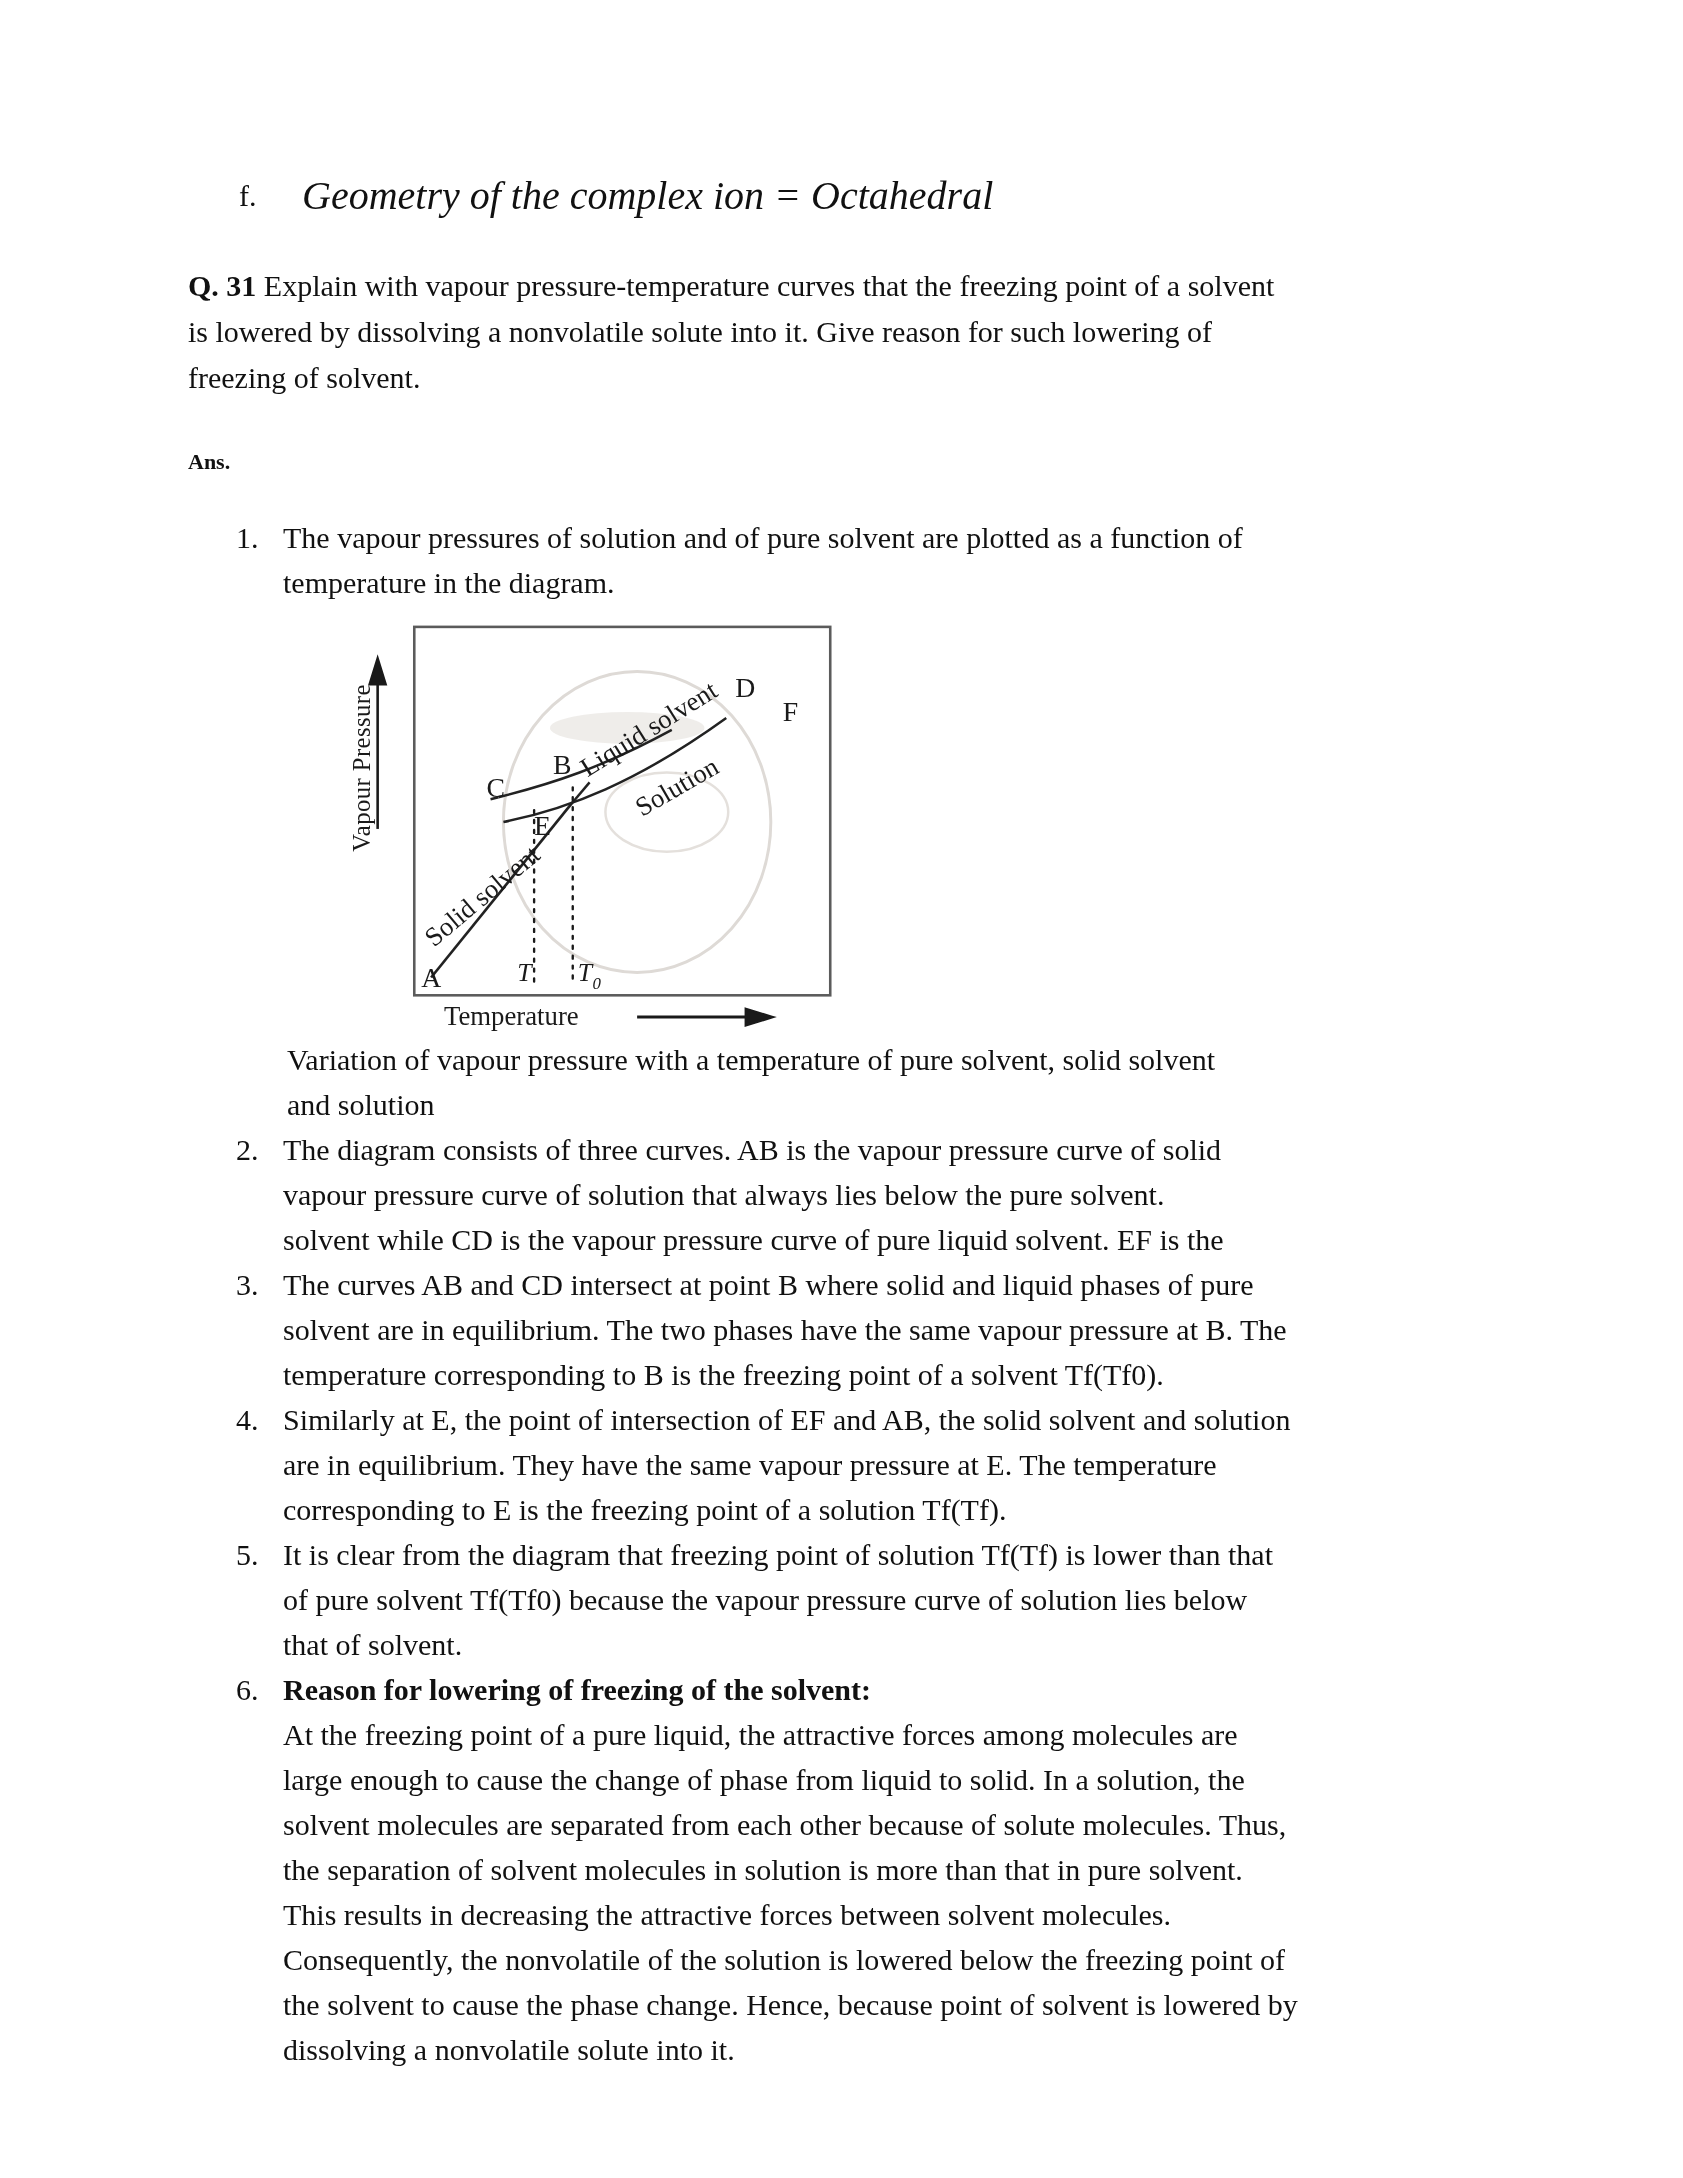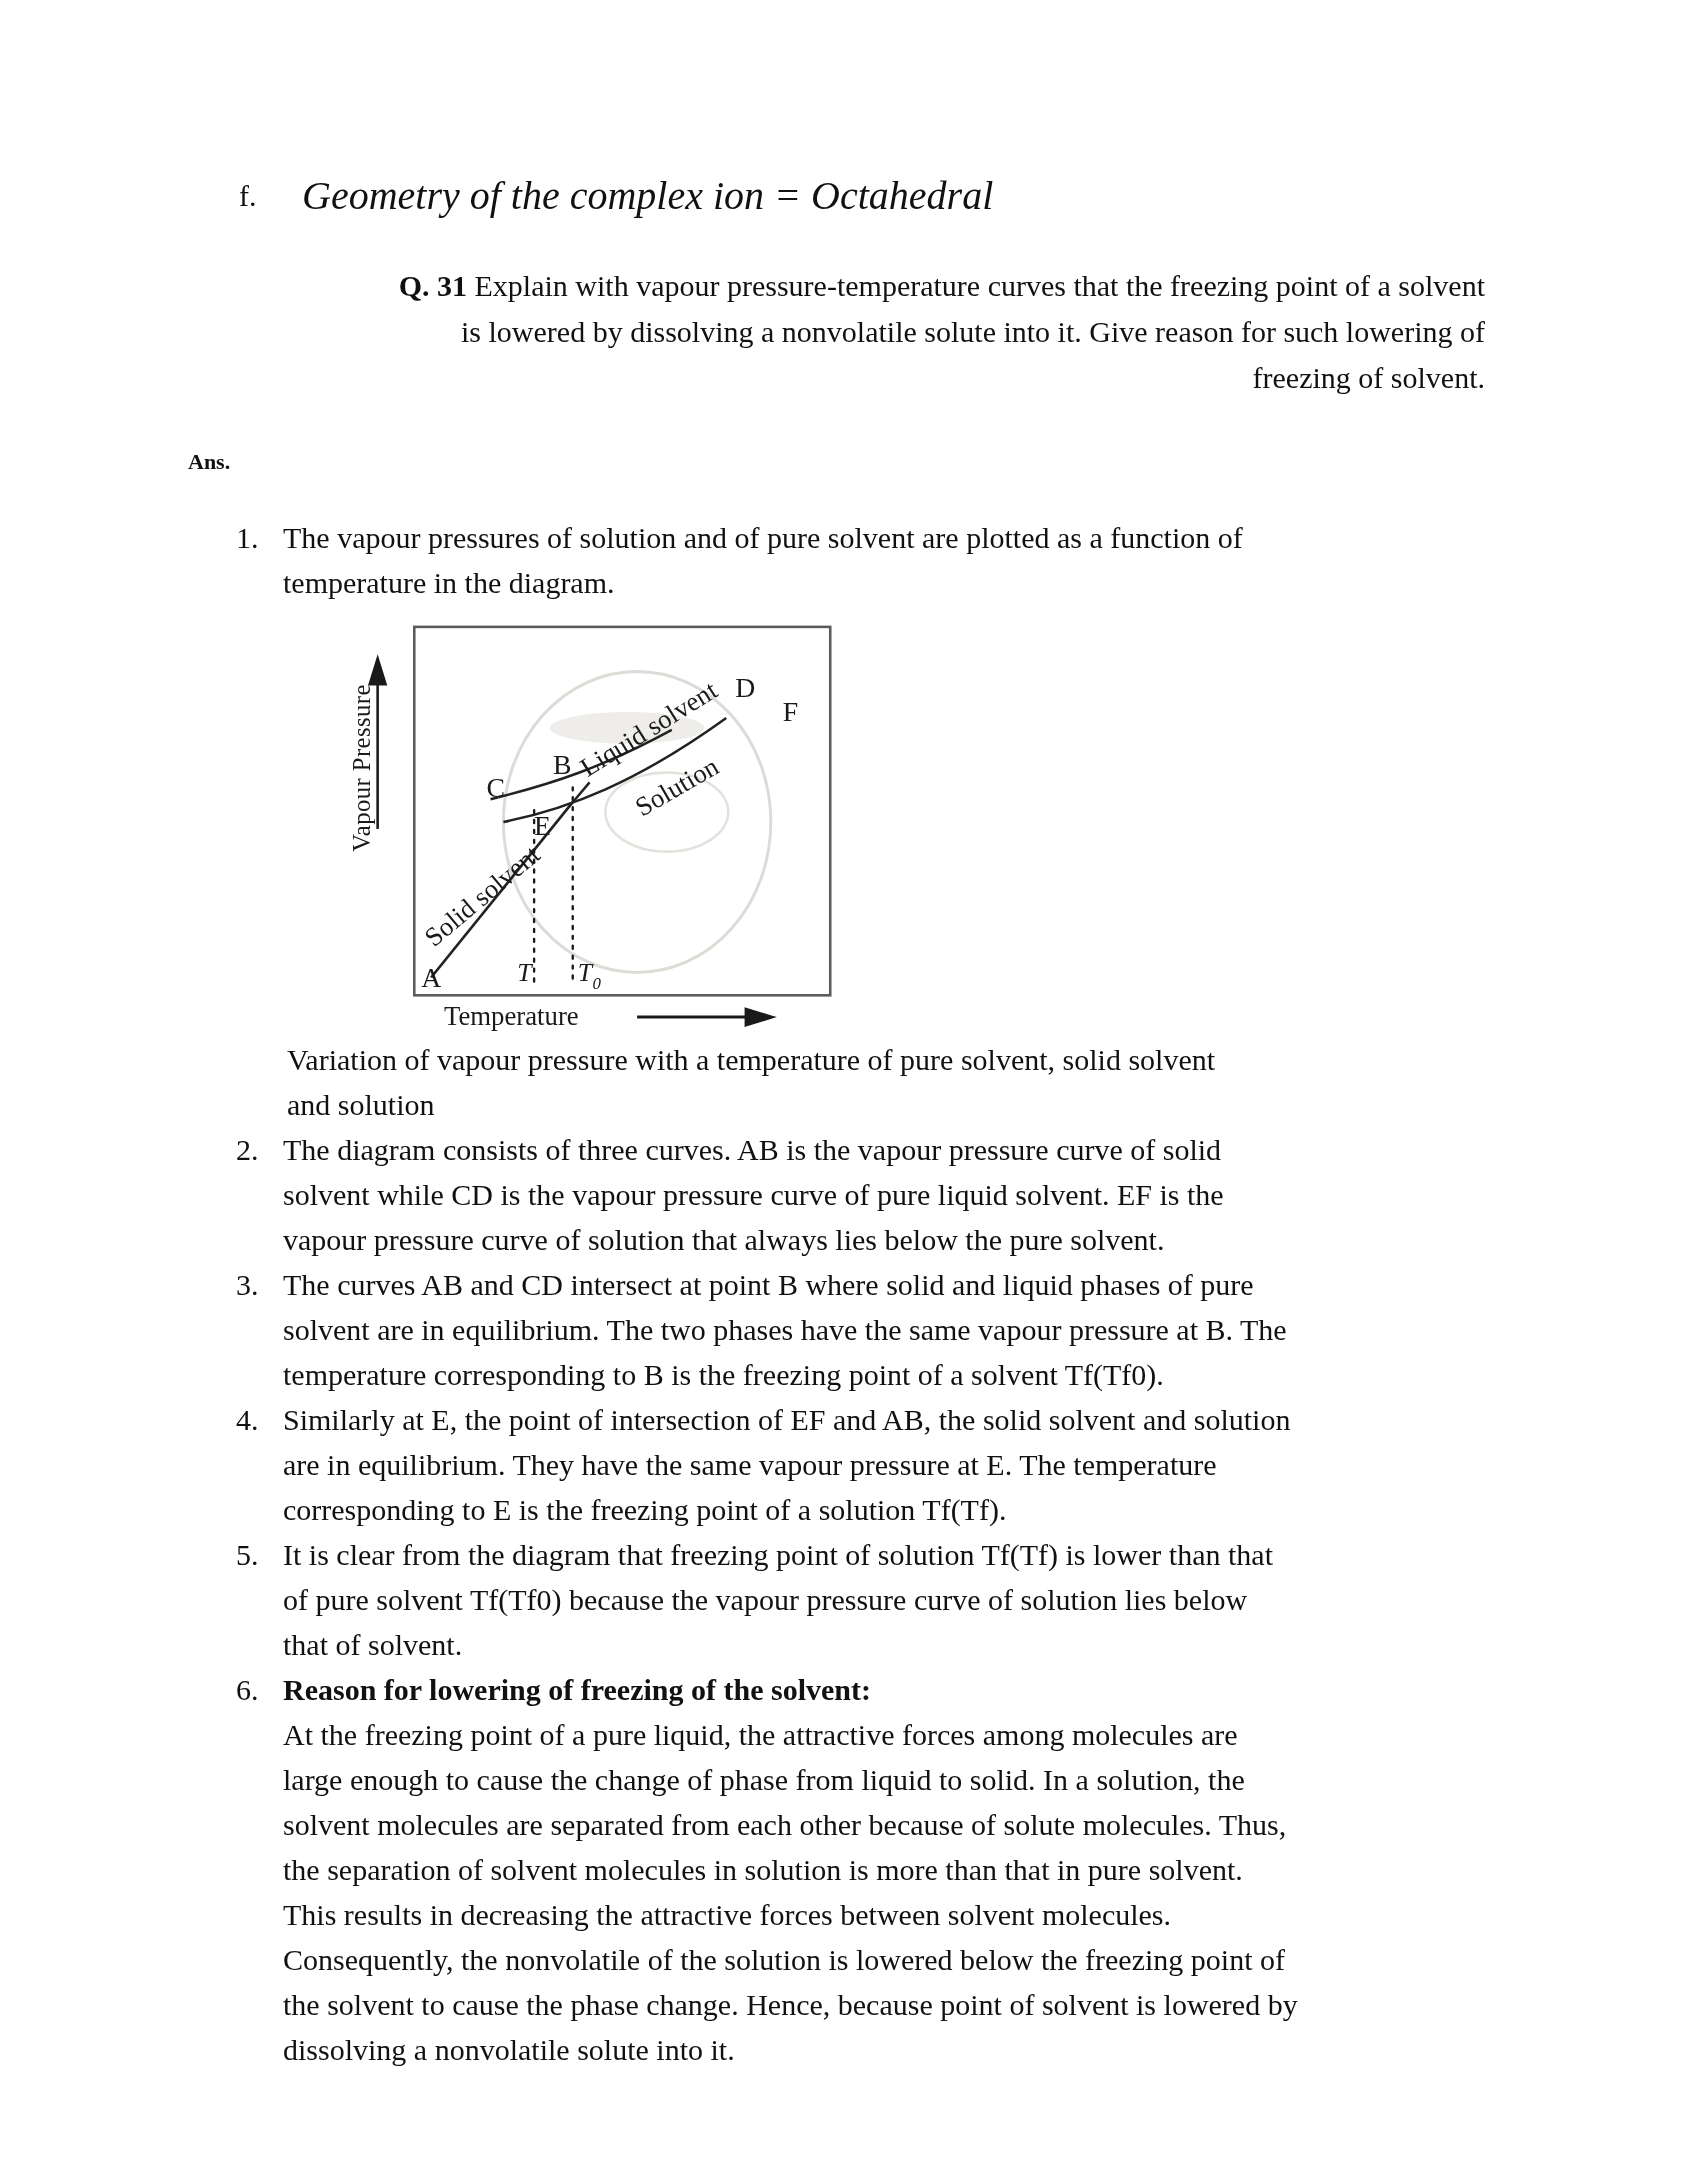--- a/index.html
+++ b/index.html
@@ -46,21 +46,20 @@
     line-height: 46px;
     white-space: pre;
     font-style: italic;
   }
 
   
   .qblock {
     margin-top: 44px;
     font-size: 30px;
     line-height: 46px;
-    text-align: right;
   }
   .qblock .qline { white-space: pre; }
 
   .ansline {
     margin-top: 38px;
     font-size: 22px;
     line-height: 46px;
     font-weight: bold;
   }
 
@@ -197,22 +196,22 @@
             <div class="row">Variation of vapour pressure with a temperature of pure solvent, solid solvent</div>
             <div class="row">and solution</div>
           </div>
         </div>
       </div>
 
       <div class="li">
         <div class="num">2.</div>
         <div class="txt">
           <div class="row">The diagram consists of three curves. AB is the vapour pressure curve of solid</div>
+          <div class="row">vapour pressure curve of solution that always lies below the pure solvent.</div>
           <div class="row">solvent while CD is the vapour pressure curve of pure liquid solvent. EF is the</div>
-          <div class="row">vapour pressure curve of solution that always lies below the pure solvent.</div>
         </div>
       </div>
 
       <div class="li">
         <div class="num">3.</div>
         <div class="txt">
           <div class="row">The curves AB and CD intersect at point B where solid and liquid phases of pure</div>
           <div class="row">solvent are in equilibrium. The two phases have the same vapour pressure at B. The</div>
           <div class="row">temperature corresponding to B is the freezing point of a solvent Tf(Tf0).</div>
         </div>

